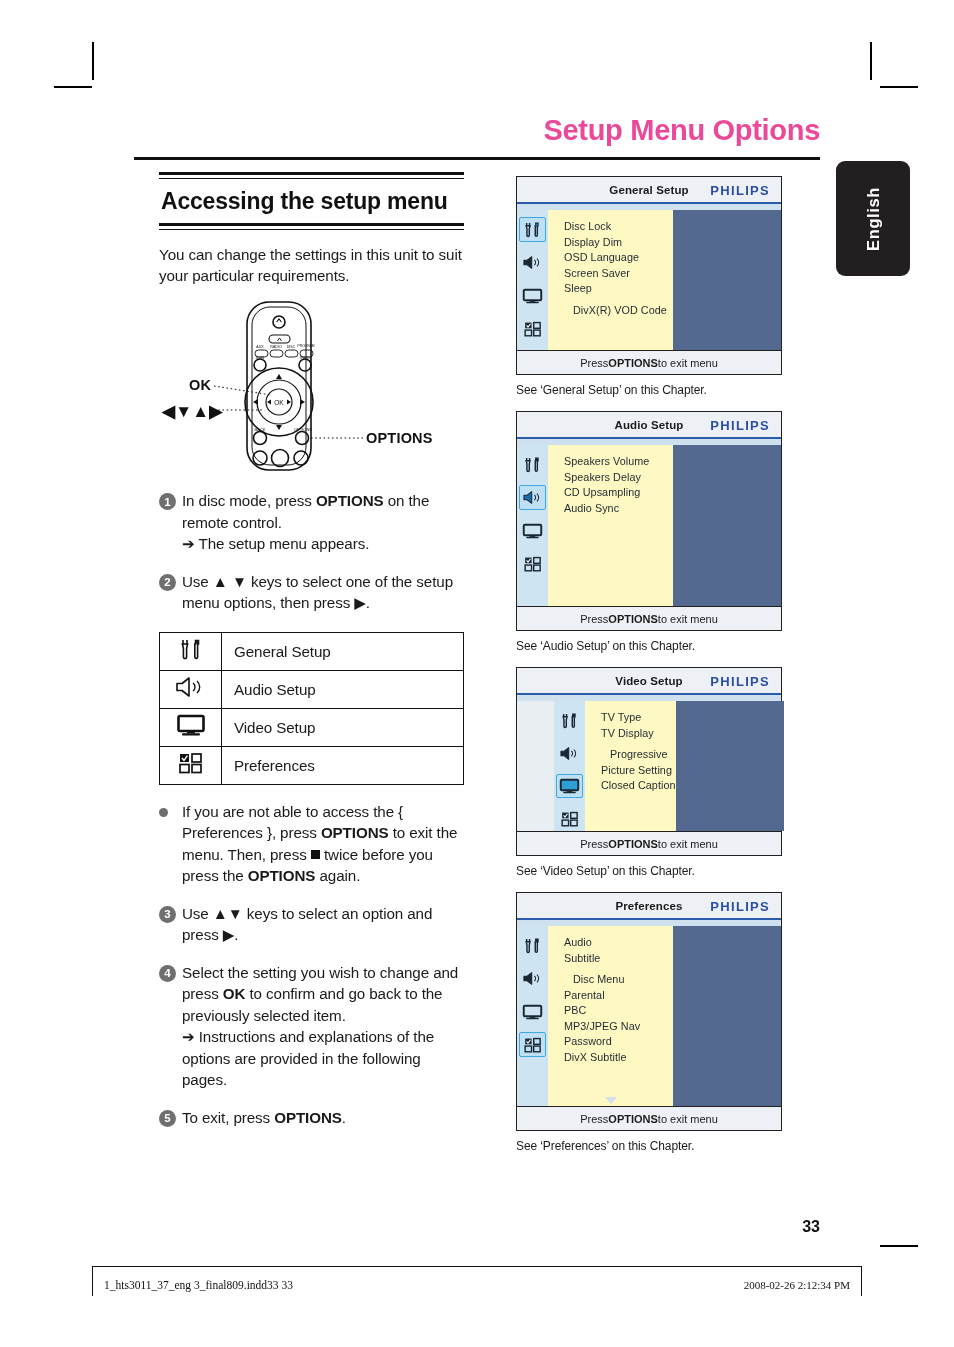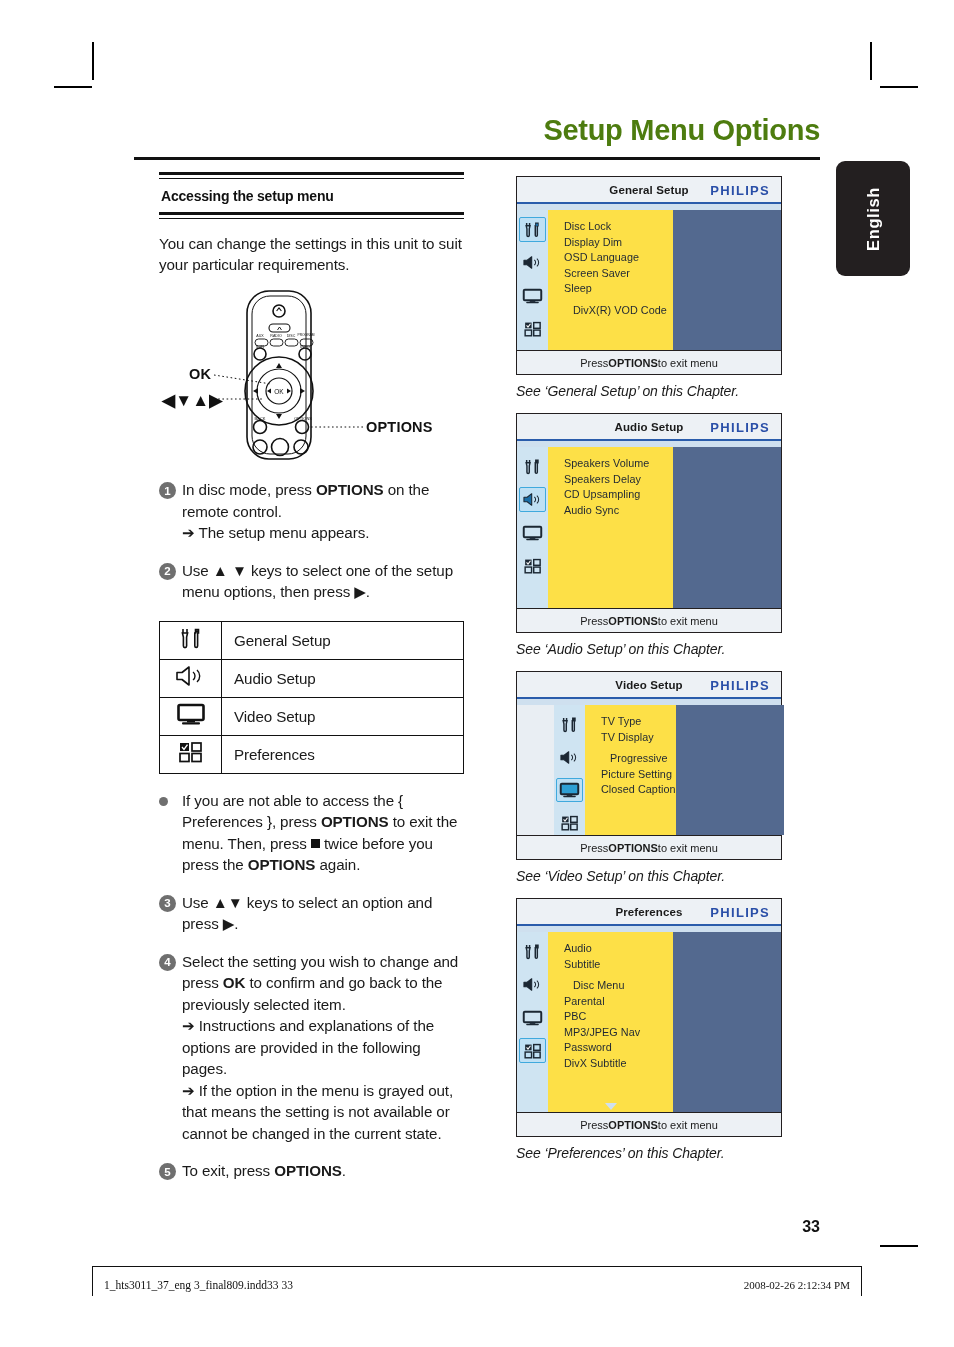--- a/index.html
+++ b/index.html
@@ -15,21 +15,21 @@
   
   .crop { position: absolute; background: #000; }
   .crop.v { width: 2px; height: 38px; }
   .crop.h { width: 38px; height: 2px; }
 
   
   .doc-title {
     position: absolute; right: 134px; top: 114px;
     font-size: 29px; font-weight: bold;
     letter-spacing: -0.3px;
-    color: #4d7c0f;
+    color: #ec4899;
   }
   .header-rule {
     position: absolute; left: 134px; right: 134px; top: 157px;
     height: 2.5px; background: #111;
   }
 
   
   .lang-tab {
     position: absolute; left: 836px; top: 161px;
     width: 74px; height: 115px;
@@ -41,21 +41,21 @@
     color: #fff; font-size: 16.5px; font-weight: bold;
     letter-spacing: 0.6px; white-space: nowrap;
   }
 
   
   .left-col { position: absolute; left: 159px; top: 172px; width: 305px; }
 
   .sec-rule-top { height: 3px; background: #111; }
   .sec-rule-thin { height: 1.5px; background: #111; margin-top: 2.5px; }
   .sec-title {
-    font-size: 14px; font-weight: bold; color: #111;
+    font-size: 23px; font-weight: bold; color: #111;
     padding: 9px 0 8px 2px; letter-spacing: -0.2px;
   }
   .sec-rule-bot { height: 3px; background: #111; }
   .sec-rule-bot2 { height: 1.5px; background: #111; margin-top: 2.5px; }
 
   .intro {
     font-size: 15.2px; line-height: 21px; color: #1a1a1a;
     margin-top: 14px; letter-spacing: -0.1px;
   }
 
@@ -115,36 +115,36 @@
   .rail {
     width: 31px; background: #cfe4f2; padding-top: 7px;
     display: flex; flex-direction: column; align-items: center; gap: 8px;
     flex: 0 0 auto;
   }
   .rail-ic {
     width: 27px; height: 25px; display: flex; align-items: center; justify-content: center;
     border: 1.5px solid transparent; border-radius: 2px;
   }
   .rail-ic.sel { border-color: #3fa9dd; background: #bfe0f4; }
-  .list-pane { flex: 1 1 auto; background: #fde047; padding: 9px 0 9px 16px; position: relative; }
+  .list-pane { flex: 1 1 auto; background: #fef9c3; padding: 9px 0 9px 16px; position: relative; }
   .dark-pane { width: 108px; background: #53698f; flex: 0 0 auto; }
   .mi { font-size: 10.8px; color: #1f2733; line-height: 15.5px; letter-spacing: 0.05px; white-space: nowrap; }
   .mi.gap { margin-top: 6px; padding-left: 9px; }
   .down-arrow {
     position: absolute; bottom: 2px; left: 50%; transform: translateX(-50%);
     width: 0; height: 0; border-left: 6px solid transparent;
     border-right: 6px solid transparent; border-top: 7px solid #cfe0ef;
   }
   .tv-bot {
     height: 24px; background: #edf1f5; border-top: 1.5px solid #231f20;
     display: flex; align-items: center; justify-content: center;
     font-size: 11px; color: #1a1a1a;
   }
   .tv-bot b { font-weight: bold; }
-  .caption { font-size: 14px; margin: 8px 0 14px 0; letter-spacing: -0.1px; font-style: italic; }
+  .caption { font-size: 12px; margin: 8px 0 14px 0; letter-spacing: -0.1px; }
 
   
   .pageno {
     position: absolute; right: 134px; top: 1218px;
     font-size: 16px; font-weight: bold; color: #111;
   }
   .foot-rule { position: absolute; left: 92px; right: 92px; top: 1266px; height: 1px; background: #111; }
   .foot-tick { position: absolute; width: 1px; background: #111; height: 30px; top: 1266px; }
   .foot-left {
     position: absolute; left: 104px; top: 1279px;
@@ -314,21 +314,20 @@
       <div class="step">
         <div class="step-num">3</div>
         <div class="step-body">Use ▲▼ keys to select an option and press ▶.</div>
       </div>
 
       <div class="step">
         <div class="step-num">4</div>
         <div class="step-body">
           <span>Select the setting you wish to change and press </span><b>OK</b><span> to confirm and go back to the previously selected item.</span>
           <span class="sub">➔ Instructions and explanations of the options are provided in the following pages.</span>
-          <span class="sub">➔ If the option in the menu is grayed out, that means the setting is not available or cannot be changed in the current state.</span>
         </div>
       </div>
 
       <div class="step">
         <div class="step-num">5</div>
         <div class="step-body">
           <span>To exit, press </span><b>OPTIONS</b><span>.</span>
         </div>
       </div>
 

